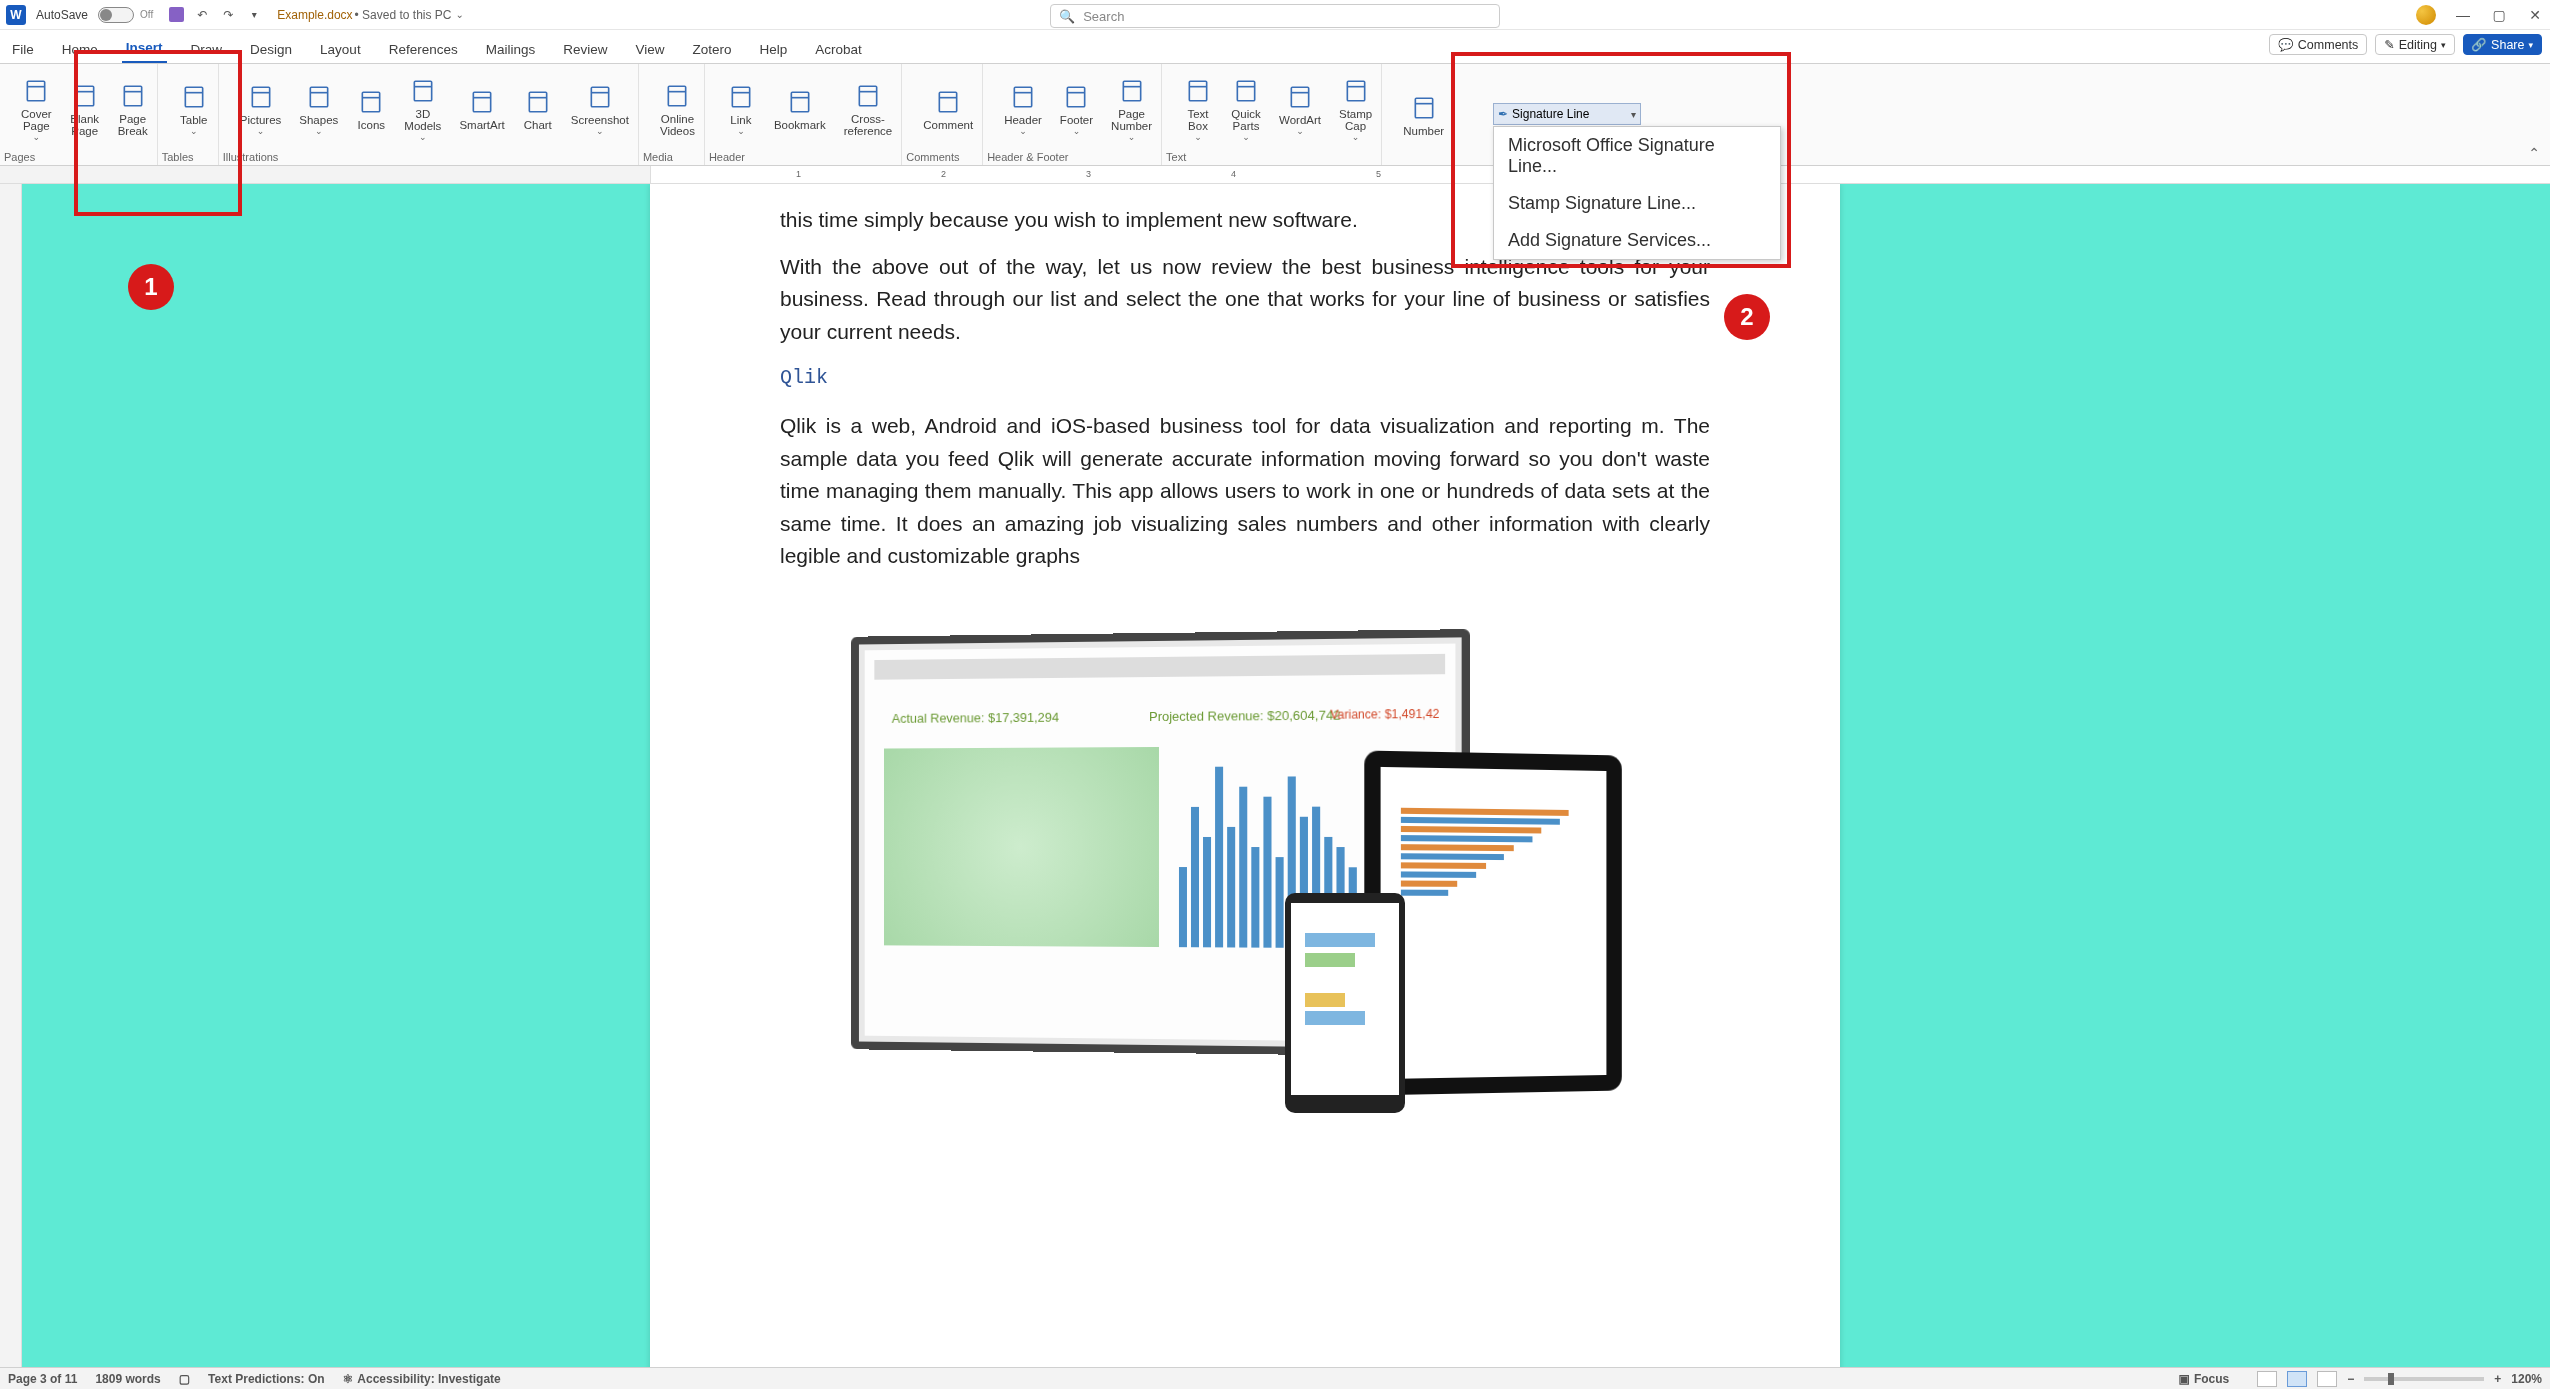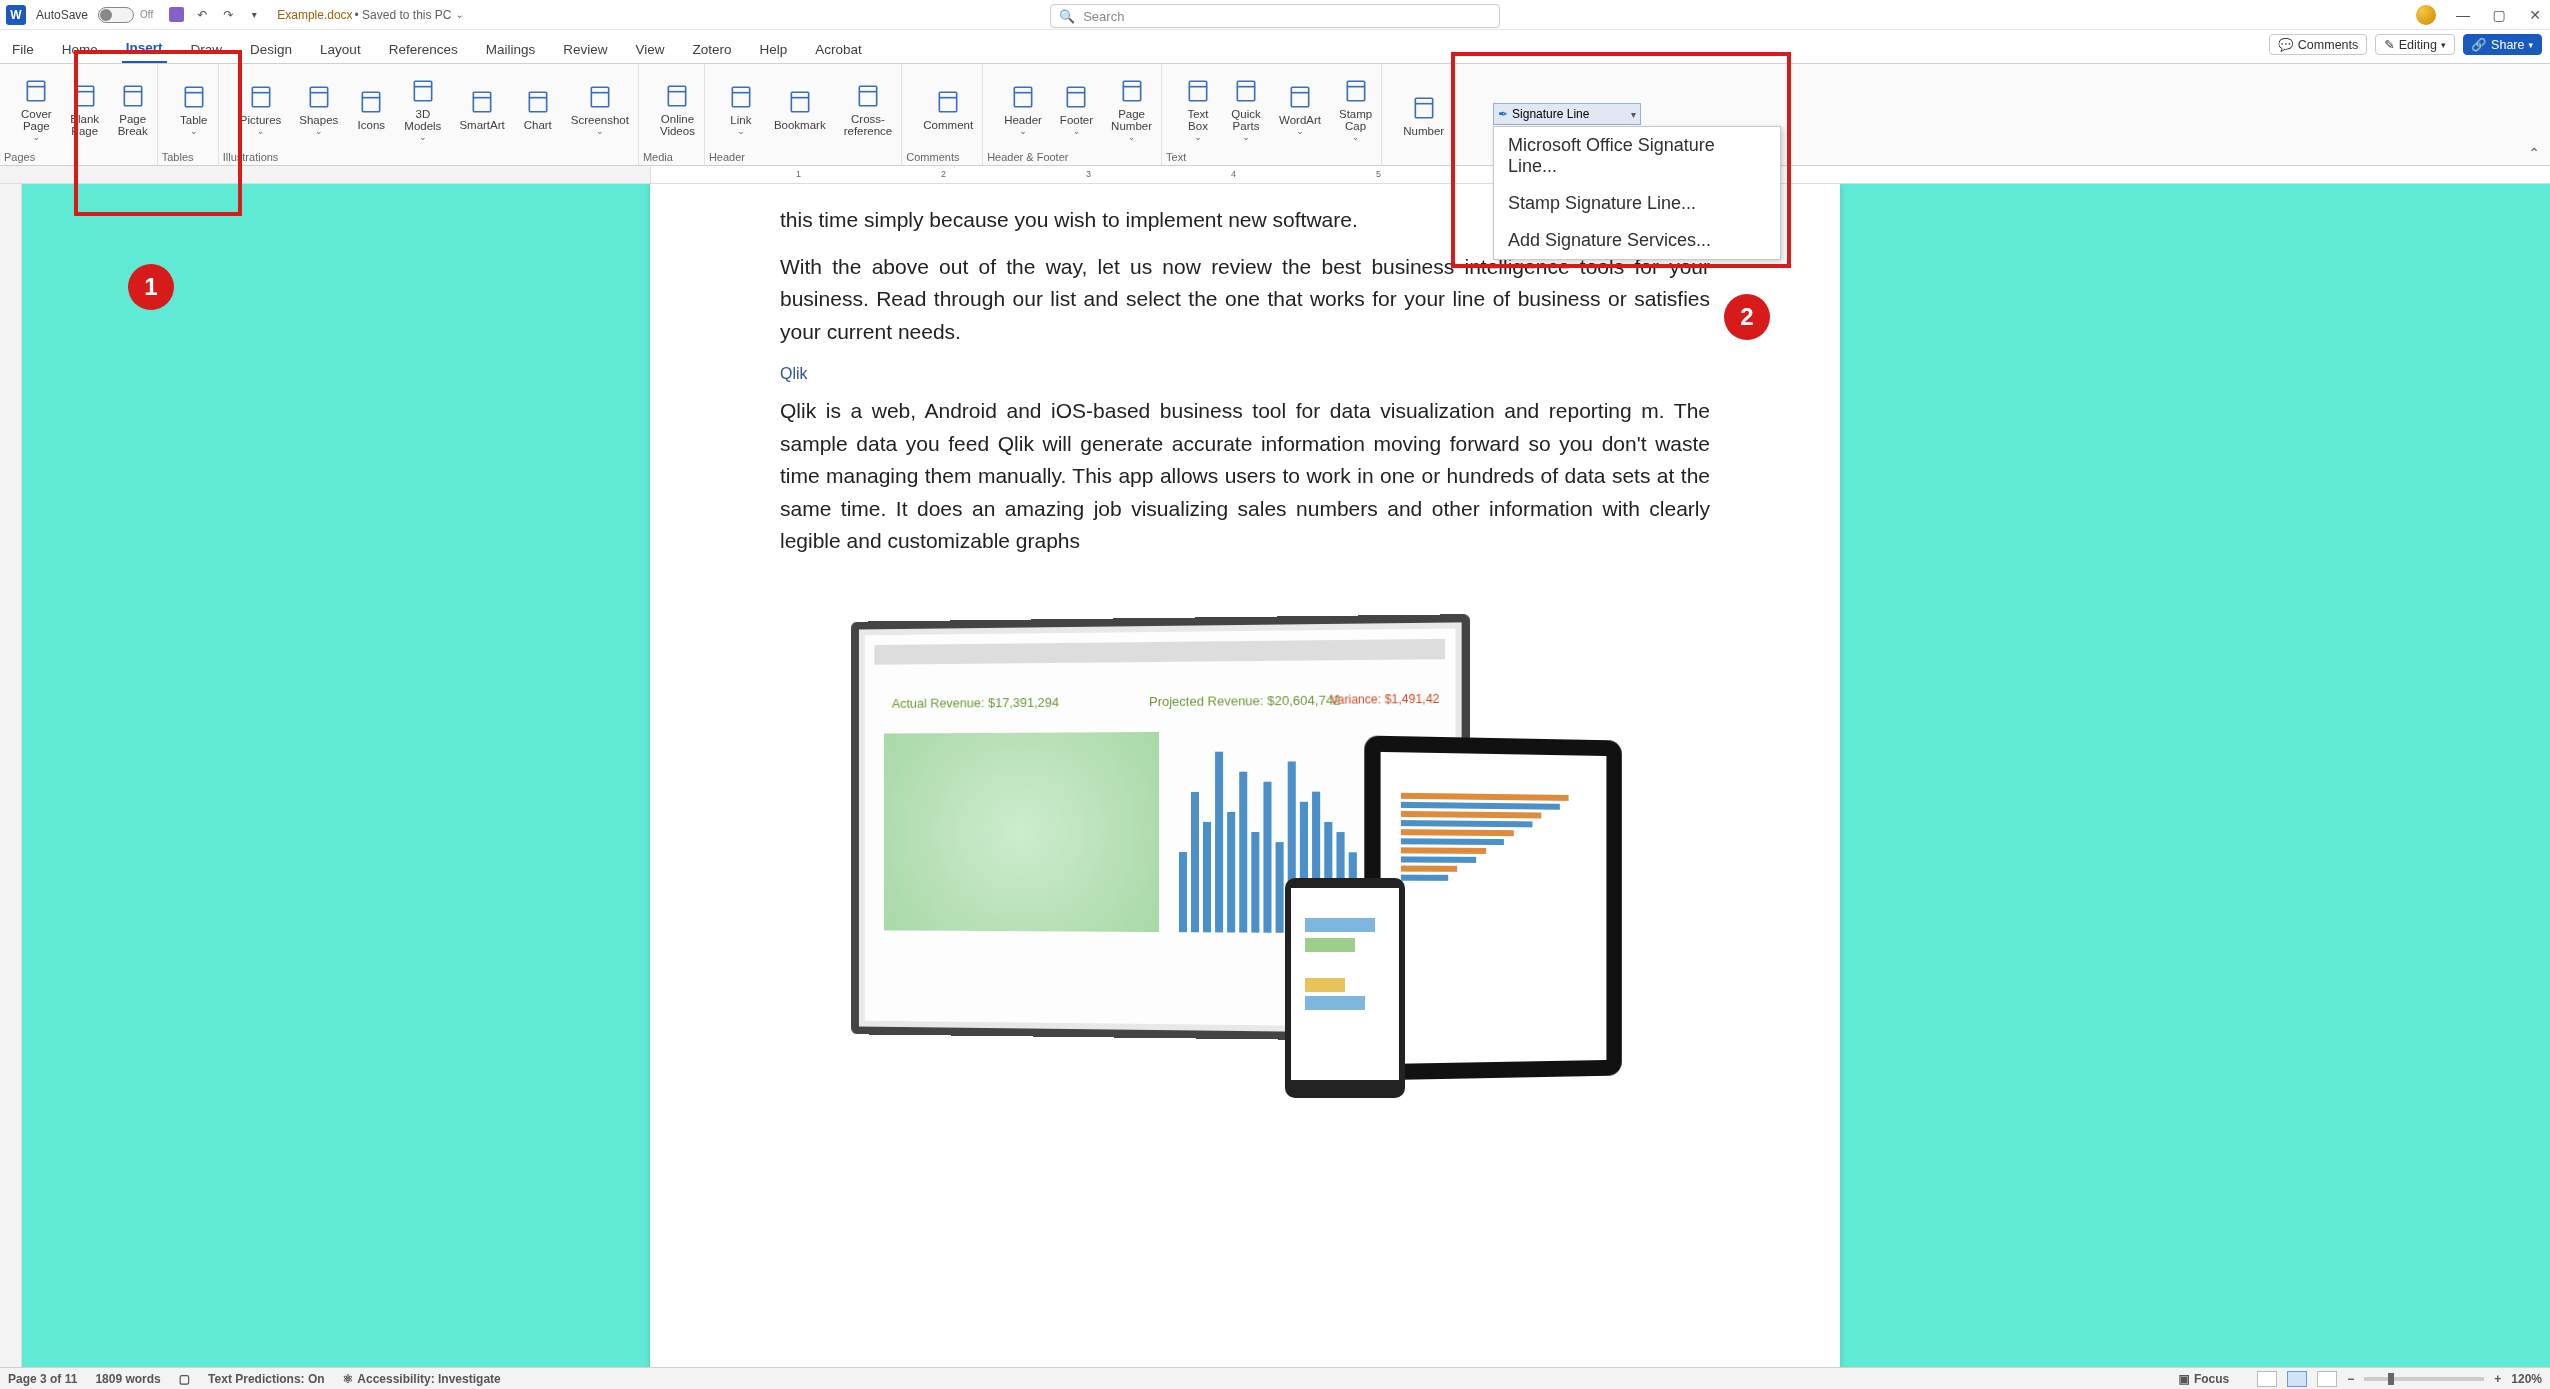--- a/index.html
+++ b/index.html
@@ -74,21 +74,21 @@
 
 
 .workspace { position: absolute; top: 184px; bottom: 22px; left: 0; right: 0; background: #5eead4; overflow: hidden; }
 .vruler { position:absolute; left:0; top:0; bottom:0; width:22px; background:#f3f3f3; border-right:1px solid #ddd;}
 .page {
   position: absolute; left: 650px; top: 0; width: 1190px; min-height: 1400px;
   background: #fff; box-shadow: 0 0 6px rgba(0,0,0,.15); padding: 20px 130px;
   font-family: Georgia, "Times New Roman", serif; font-size: 21px; color: #222; line-height: 1.55;
 }
 .page p { margin-bottom: 14px; text-align: justify; }
-.page .heading { color: #2f5496; font-size: 16px; margin-top: 6px; margin-bottom: 8px; }
+.page .heading { color: #2f5496; font-size: 20px; margin-top: 6px; margin-bottom: 17px; font-family: Liberation Mono, monospace; }
 .page .img-placeholder {
   width: 840px; height: 520px; margin: 60px auto 0 auto; position: relative;
 }
 .mockup { position:absolute; }
 .monitor { left:20px; top:0; width:620px; height:420px; background:#e8e8e8; border:8px solid #444; border-radius:6px; transform:perspective(1200px) rotateY(-4deg);}
 .monitor .screen { position:absolute; inset:6px; background:#fdfdfd; }
 .monitor .band { position:absolute; top:10px; left:10px; right:10px; height:20px; background:#ddd;}
 .monitor .rev1 { position:absolute; top:62px; left:28px; font:13px Arial; color:#6b9a34;}
 .monitor .rev2 { position:absolute; top:62px; left:290px; font:13px Arial; color:#6b9a34;}
 .monitor .rev3 { position:absolute; top:62px; left:470px; font:12px Arial; color:#d2492a;}

